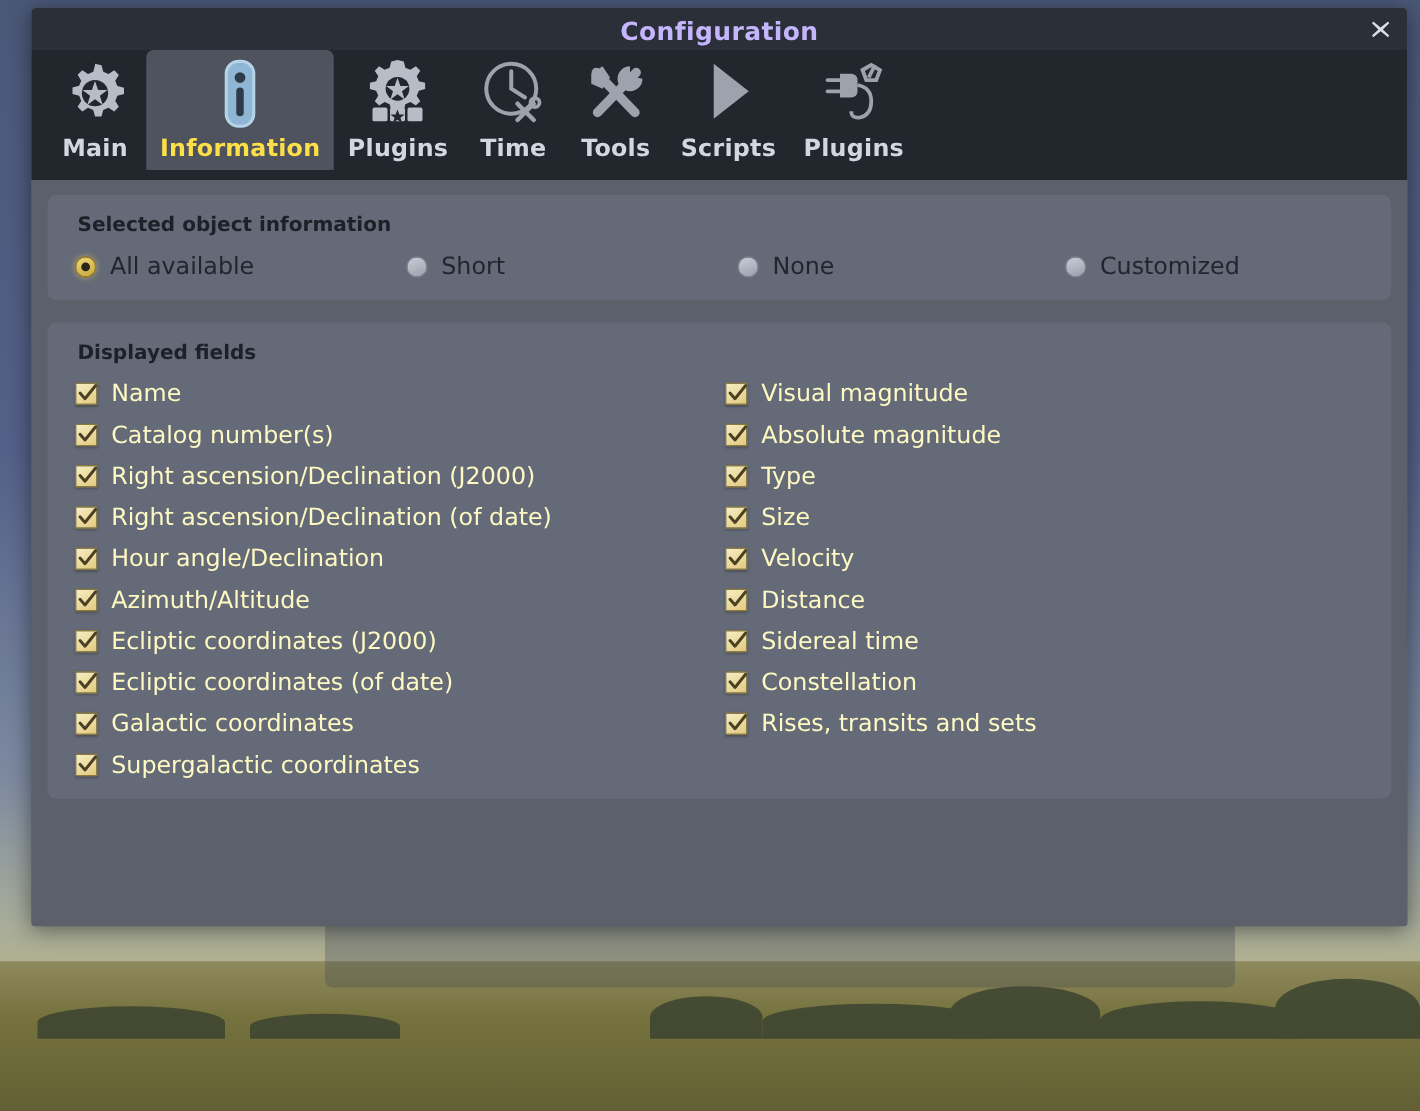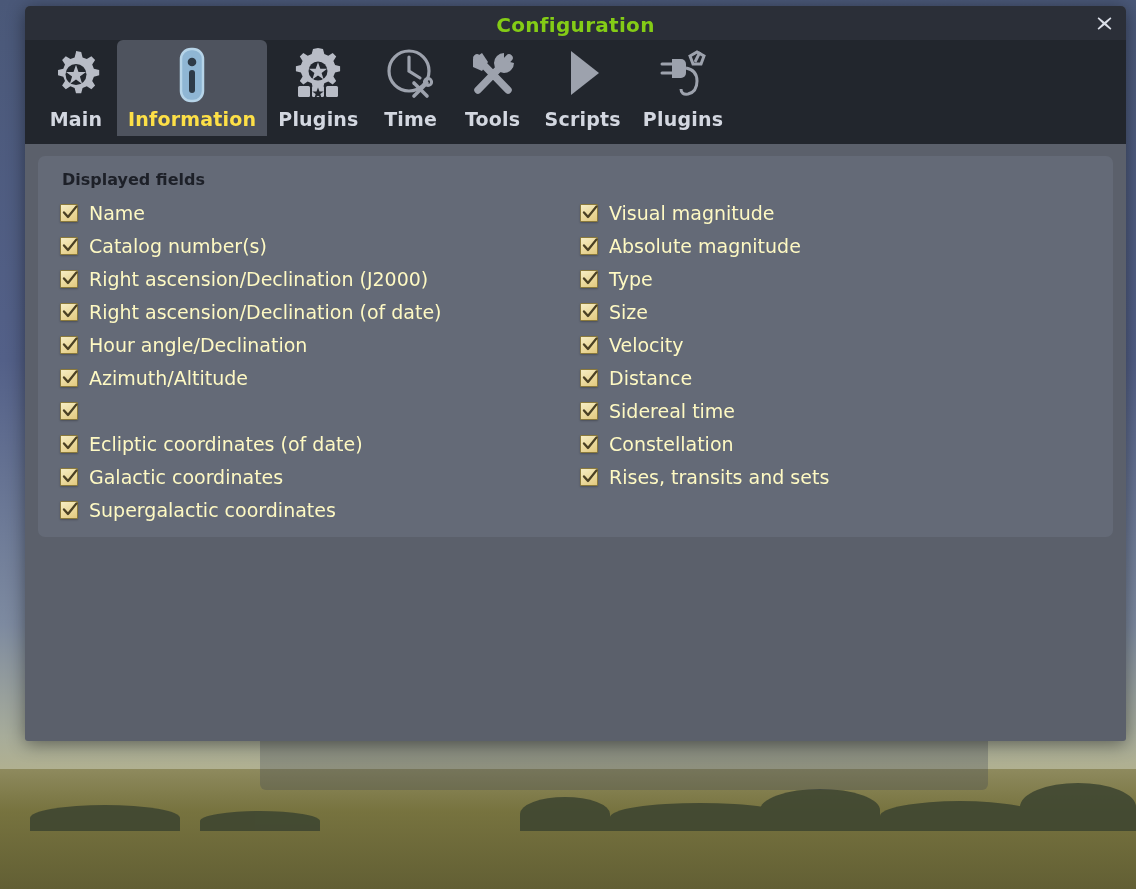--- a/index.html
+++ b/index.html
@@ -27,21 +27,21 @@
   #ghost .g-btn{position:absolute;background:rgba(255,255,255,.045);
          border:1px solid rgba(255,255,255,.05);border-radius:4px;}
 
   
   #dialog{position:absolute;left:25px;top:6px;width:1101px;height:735px;z-index:5;
           background:#5b606b;border-radius:5px 5px 3px 3px;
           box-shadow:0 3px 18px rgba(0,0,0,.45);overflow:hidden;}
 
   .titlebar{position:relative;height:34px;background:#2b2f38;}
   .title{position:absolute;left:0;right:0;top:7px;text-align:center;
-         font-size:20px;font-weight:bold;color:#84cc16;letter-spacing:.3px;}
+         font-size:20px;font-weight:bold;color:#c4b5fd;letter-spacing:.3px;}
   .closebtn{position:absolute;right:8px;top:3px;width:28px;height:28px;
          display:flex;align-items:center;justify-content:center;cursor:pointer;}
   .closebtn svg{display:block;}
 
   
   .tabbar{height:104px;background:#22262d;display:flex;align-items:flex-start;
           padding-left:10px;box-sizing:border-box;}
   .tab{height:96px;min-width:82px;padding:4px 11px 6px 11px;box-sizing:border-box;
        display:flex;flex-direction:column;align-items:center;justify-content:flex-end;
        cursor:pointer;border-radius:6px 6px 0 0;}
@@ -211,20 +211,41 @@
           <path fill="#9da2ad" d="M18 13 h9 a5 5 0 0 1 5 5 v9 a5 5 0 0 1 -5 5 h-9 z"></path>
           <path fill="none" stroke="#9da2ad" stroke-width="3" d="M32 22 q11 2 11 13 q0 11 -9 13 q-7 1 -7 -5"></path>
         </svg>
       </span>
       <span class="tlabel">Plugins</span>
     </div>
   </div>
 
   <div class="content">
 
+    <div class="groupbox">
+      <div class="grouptitle">Selected object information</div>
+      <div class="radiorow">
+        <div class="radio checked" style="width:265px;">
+          <span class="rmark"></span>
+          <span class="rlabel">All available</span>
+        </div>
+        <div class="radio" style="width:265px;">
+          <span class="rmark"></span>
+          <span class="rlabel">Short</span>
+        </div>
+        <div class="radio" style="width:262px;">
+          <span class="rmark"></span>
+          <span class="rlabel">None</span>
+        </div>
+        <div class="radio">
+          <span class="rmark"></span>
+          <span class="rlabel">Customized</span>
+        </div>
+      </div>
+    </div>
 
     <div class="groupbox">
       <div class="grouptitle">Displayed fields</div>
       <div class="cbgrid">
 
         <label class="cb">
           <span class="cmark">
             <svg width="16" height="16" viewBox="0 0 16 16">
                 <path d="M2 7.4 L6 12 L14.5 1.4" fill="none" stroke="#4a4024" stroke-width="2.3" stroke-linecap="round" stroke-linejoin="round"></path>
               </svg>
@@ -324,20 +345,21 @@
           </span>
           <span class="clabel">Distance</span>
         </label>
 
         <label class="cb">
           <span class="cmark">
             <svg width="16" height="16" viewBox="0 0 16 16">
                 <path d="M2 7.4 L6 12 L14.5 1.4" fill="none" stroke="#4a4024" stroke-width="2.3" stroke-linecap="round" stroke-linejoin="round"></path>
               </svg>
           </span>
+          <span class="clabel">Ecliptic coordinates (J2000)</span>
         </label>
         <label class="cb">
           <span class="cmark">
             <svg width="16" height="16" viewBox="0 0 16 16">
                 <path d="M2 7.4 L6 12 L14.5 1.4" fill="none" stroke="#4a4024" stroke-width="2.3" stroke-linecap="round" stroke-linejoin="round"></path>
               </svg>
           </span>
           <span class="clabel">Sidereal time</span>
         </label>
 

